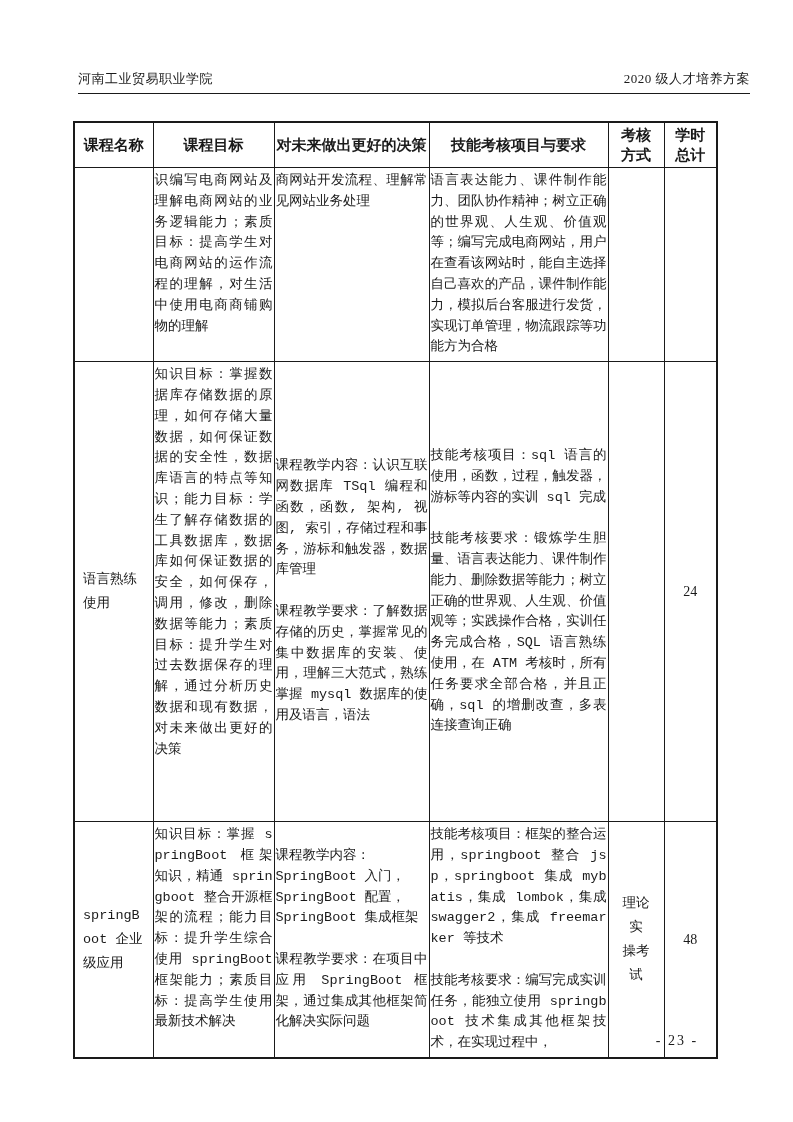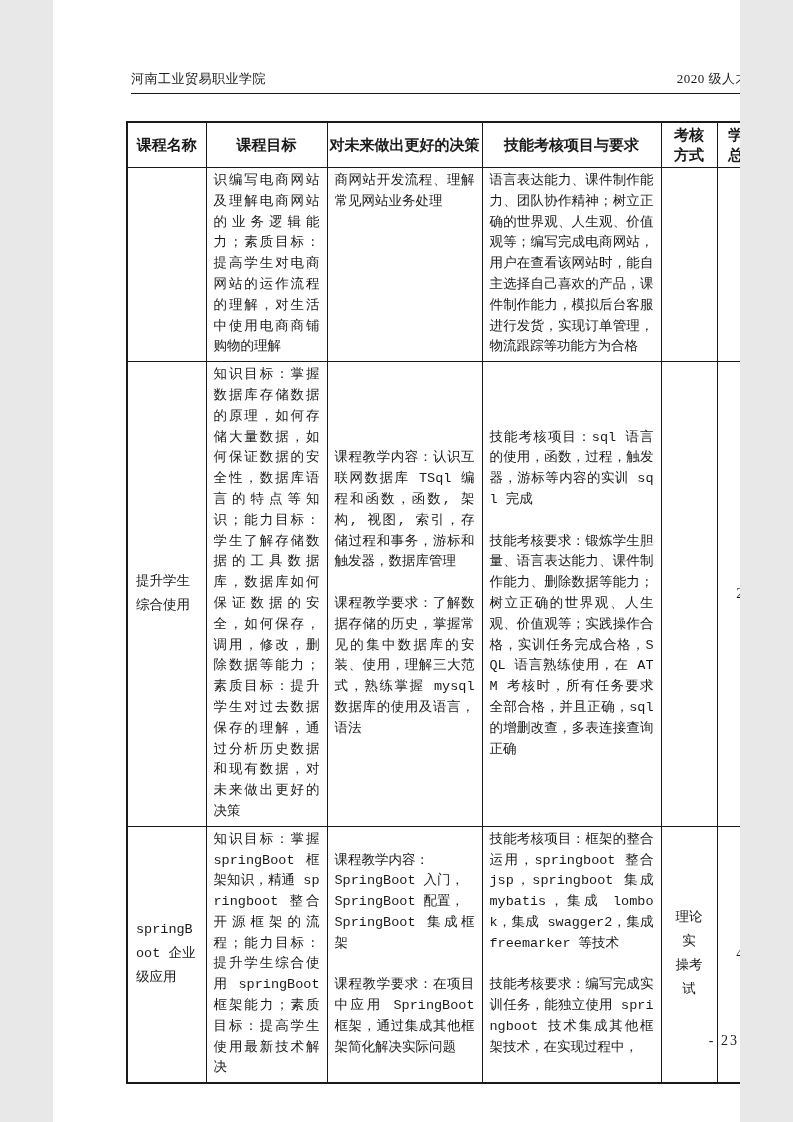--- a/index.html
+++ b/index.html
@@ -1,19 +1,19 @@
 <!DOCTYPE html>
 <html><head>
 <meta charset="utf-8">
 <style>
   * { margin: 0; padding: 0; box-sizing: border-box; }
   html, body { background: #e8e8e8; }
   .page {
     position: relative;
-    width: 687px;
+    width: 793px;
     height: 1122px;
     background: #ffffff;
     margin: 0 auto;
     overflow: hidden;
     font-family: "Liberation Serif", serif;
     color: #1a1a1a;
   }
   .doc-header {
     position: absolute;
     left: 78px;
@@ -47,21 +47,21 @@
     text-align: center;
     vertical-align: middle;
     white-space: pre-line;
     line-height: 20px;
     padding: 2px;
   }
   td.txt {
     font-family: "Liberation Mono", "DejaVu Sans Mono", monospace;
     font-size: 13.5px;
     line-height: 20.8px;
-    padding: 3px 7px;
+    padding: 3px 1px;
     white-space: pre-line;
     text-align: justify;
     word-break: break-all;
     margin-left: 26px;
   }
   td.course {
     font-family: "Liberation Mono", "DejaVu Sans Mono", monospace;
     font-size: 13.5px;
     line-height: 24px;
     padding: 2px 8px;
@@ -132,21 +132,21 @@
     <tbody>
       <tr style="height:186px">
         <td class="course"></td>
         <td class="txt v-top">识编写电商网站及理解电商网站的业务逻辑能力；素质目标：提高学生对电商网站的运作流程的理解，对生活中使用电商商铺购物的理解</td>
         <td class="txt v-top">商网站开发流程、理解常见网站业务处理</td>
         <td class="txt v-top">语言表达能力、课件制作能力、团队协作精神；树立正确的世界观、人生观、价值观等；编写完成电商网站，用户在查看该网站时，能自主选择自己喜欢的产品，课件制作能力，模拟后台客服进行发货，实现订单管理，物流跟踪等功能方为合格</td>
         <td class="method"></td>
         <td class="num"></td>
       </tr>
       <tr style="height:460px">
-        <td class="course">提升学生综合使用</td>
+        <td class="course">语言熟练使用</td>
         <td class="txt v-top">知识目标：掌握数据库存储数据的原理，如何存储大量数据，如何保证数据的安全性，数据库语言的特点等知识；能力目标：学生了解存储数据的工具数据库，数据库如何保证数据的安全，如何保存，调用，修改，删除数据等能力；素质目标：提升学生对过去数据保存的理解，通过分析历史数据和现有数据，对未来做出更好的决策</td>
         <td class="txt v-mid">课程教学内容：认识互联网数据库 TSql 编程和函数，函数, 架构, 视图, 索引，存储过程和事务，游标和触发器，数据库管理
 
 课程教学要求：了解数据存储的历史，掌握常见的集中数据库的安装、使用，理解三大范式，熟练掌握 mysql 数据库的使用及语言，语法</td>
         <td class="txt v-mid">技能考核项目：sql 语言的使用，函数，过程，触发器，游标等内容的实训 sql 完成
 
 技能考核要求：锻炼学生胆量、语言表达能力、课件制作能力、删除数据等能力；树立正确的世界观、人生观、价值观等；实践操作合格，实训任务完成合格，SQL 语言熟练使用，在 ATM 考核时，所有任务要求全部合格，并且正确，sql 的增删改查，多表连接查询正确</td>
         <td class="method"></td>
         <td class="num">24</td>
       </tr>

